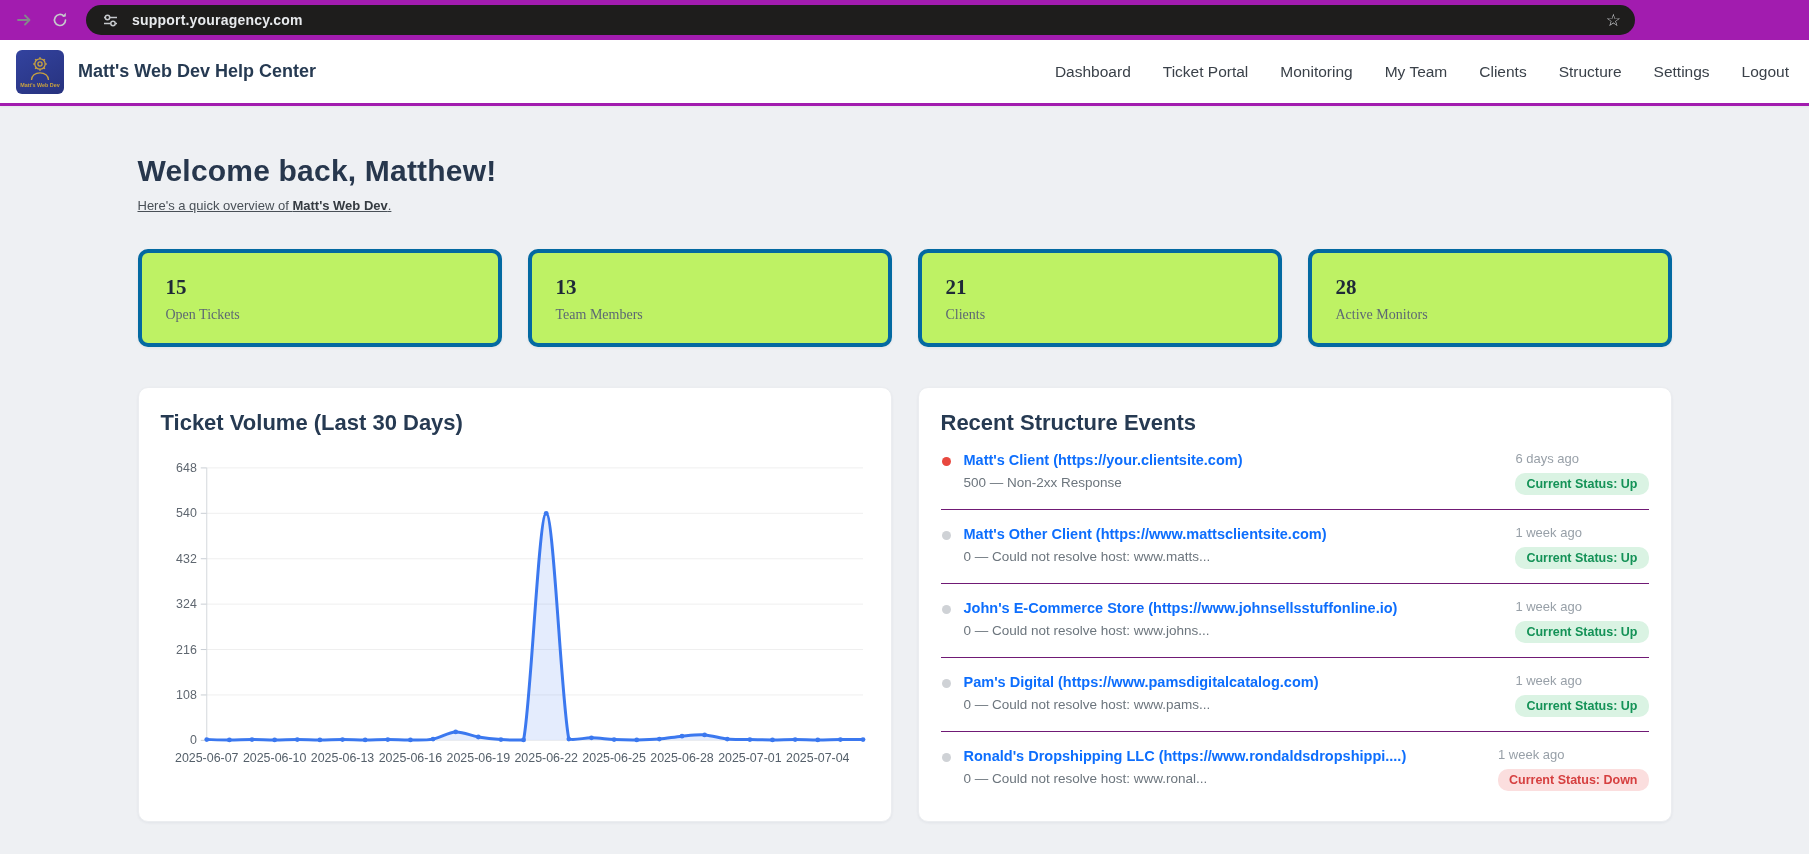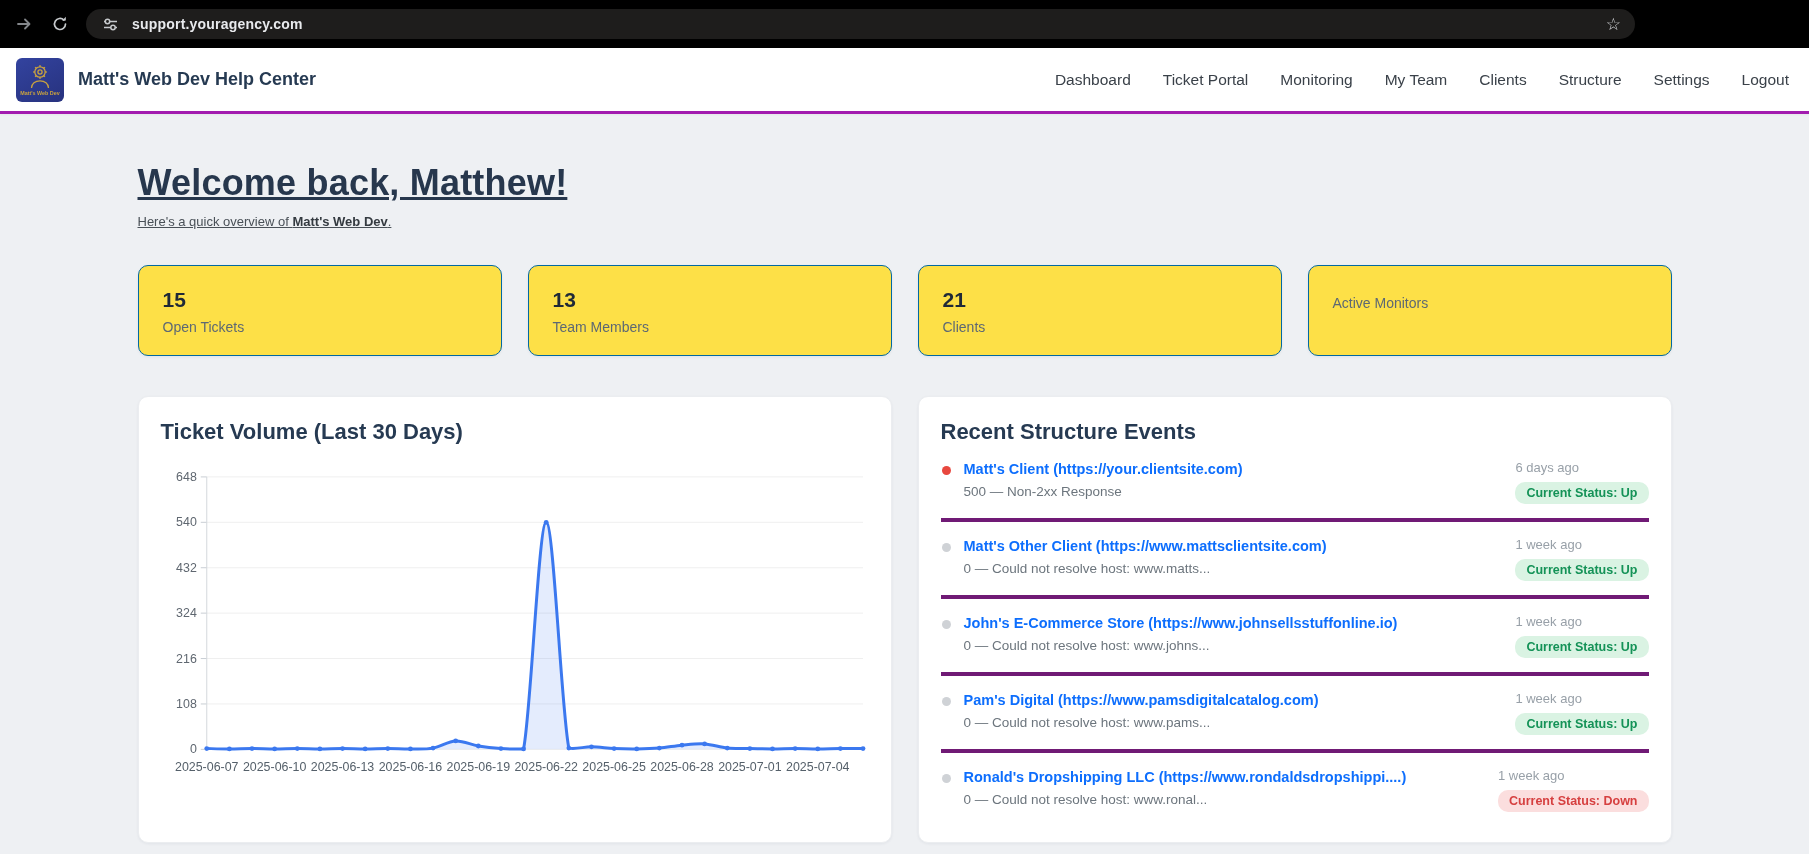--- a/index.html
+++ b/index.html
@@ -6,21 +6,21 @@
   html, body { width: 100%; }
   body {
     font-family: "Liberation Sans", sans-serif;
     background: #eef0f3;
     min-width: 1600px;
     color: #212529;
   }
 
   
   .browser-bar {
-    height: 48px; background: #000000;
+    height: 40px; background: #a21caf;
     display: flex; align-items: center;
     padding: 0 14px; gap: 16px;
   }
   .browser-icon { width: 20px; height: 20px; flex: 0 0 auto; display: flex; align-items: center; justify-content: center; }
   .url-pill {
     flex: 1; height: 30px; margin-right: 160px;
     background: #1e1d1c; border-radius: 15px;
     display: flex; align-items: center; gap: 12px;
     padding: 0 14px;
   }
@@ -40,47 +40,47 @@
     display: flex; align-items: center; justify-content: center;
     flex: 0 0 auto;
   }
   .site-title { font-size: 18px; font-weight: 700; color: #263a52; margin-left: 14px; }
   .main-nav { margin-left: auto; display: flex; gap: 32px; padding-right: 4px; }
   .main-nav a { text-decoration: none; color: #3a4149; font-size: 15.5px; cursor: pointer; }
 
   
   .container { max-width: 1538px; margin: 0 auto; padding: 0 2px; }
   .welcome { margin-top: 48px; }
-  .welcome h1 { font-size: 36px; font-weight: 700; color: #27374d; letter-spacing: .2px; text-decoration: underline; }
+  .welcome h1 { font-size: 30px; font-weight: 700; color: #27374d; letter-spacing: .2px; }
   .welcome p { margin-top: 10px; font-size: 13px; color: #495057; text-decoration: underline; }
   .welcome p b { color: #343a40; }
 
   .stats-row { display: flex; gap: 26px; margin-top: 36px; }
   .stat-card {
-    flex: 1; background: #fde047; border: 1px solid #0369a1; border-radius: 10px;
-    padding: 22px 24px 20px; box-shadow: 0 1px 3px rgba(15,30,60,.06);
+    flex: 1; background: #bef264; border: 4px solid #0369a1; border-radius: 10px;
+    padding: 22px 24px 20px; box-shadow: 0 1px 3px rgba(15,30,60,.06); font-family: Liberation Serif, serif;
   }
   .stat-value { font-size: 21px; font-weight: 700; color: #1f2937; }
   .stat-label { font-size: 14px; color: #5d6873; margin-top: 7px; }
 
   .panels-row { display: flex; gap: 26px; margin-top: 40px; padding-bottom: 28px; }
   .panel {
     flex: 1; background: #fff; border: 1px solid #ebedf0; border-radius: 10px;
     padding: 22px 22px 16px; box-shadow: 0 1px 3px rgba(15,30,60,.06);
   }
   .panel-title { font-size: 22px; font-weight: 700; color: #263a52; }
 
   
   .chart-wrap { margin-top: 16px; }
   .chart-wrap svg { display: block; width: 100%; height: auto; }
 
   
   .event-row {
     display: flex; align-items: flex-start;
-    padding: 15px 0 14px; border-bottom: 4px solid #701a75;
+    padding: 15px 0 14px; border-bottom: 1px solid #701a75;
   }
   .event-row.last { border-bottom: none; }
   .event-dot { width: 9px; height: 9px; border-radius: 50%; margin: 6px 13px 0 1px; flex: 0 0 auto; }
   .dot-red  { background: #e8483f; }
   .dot-gray { background: #cfd2d6; }
   .event-name { font-size: 14.5px; font-weight: 700; color: #0d6efd; text-decoration: none; cursor: pointer; }
   .event-detail { font-size: 13.5px; color: #6c757d; margin-top: 6px; }
   .event-right { margin-left: auto; text-align: left; flex: 0 0 auto; padding-left: 12px; }
   .event-time { font-size: 13px; color: #98a0a8; }
   .badge {
@@ -161,20 +161,21 @@
     </div>
     <div class="stat-card">
       <div class="stat-value">13</div>
       <div class="stat-label">Team Members</div>
     </div>
     <div class="stat-card">
       <div class="stat-value">21</div>
       <div class="stat-label">Clients</div>
     </div>
     <div class="stat-card">
+      <div class="stat-value">28</div>
       <div class="stat-label">Active Monitors</div>
     </div>
   </section>
 
   <section class="panels-row">
 
     <div class="panel">
       <div class="panel-title">Ticket Volume (Last 30 Days)</div>
       <div class="chart-wrap">
         <svg id="chart-svg" viewBox="0 0 712 332">

